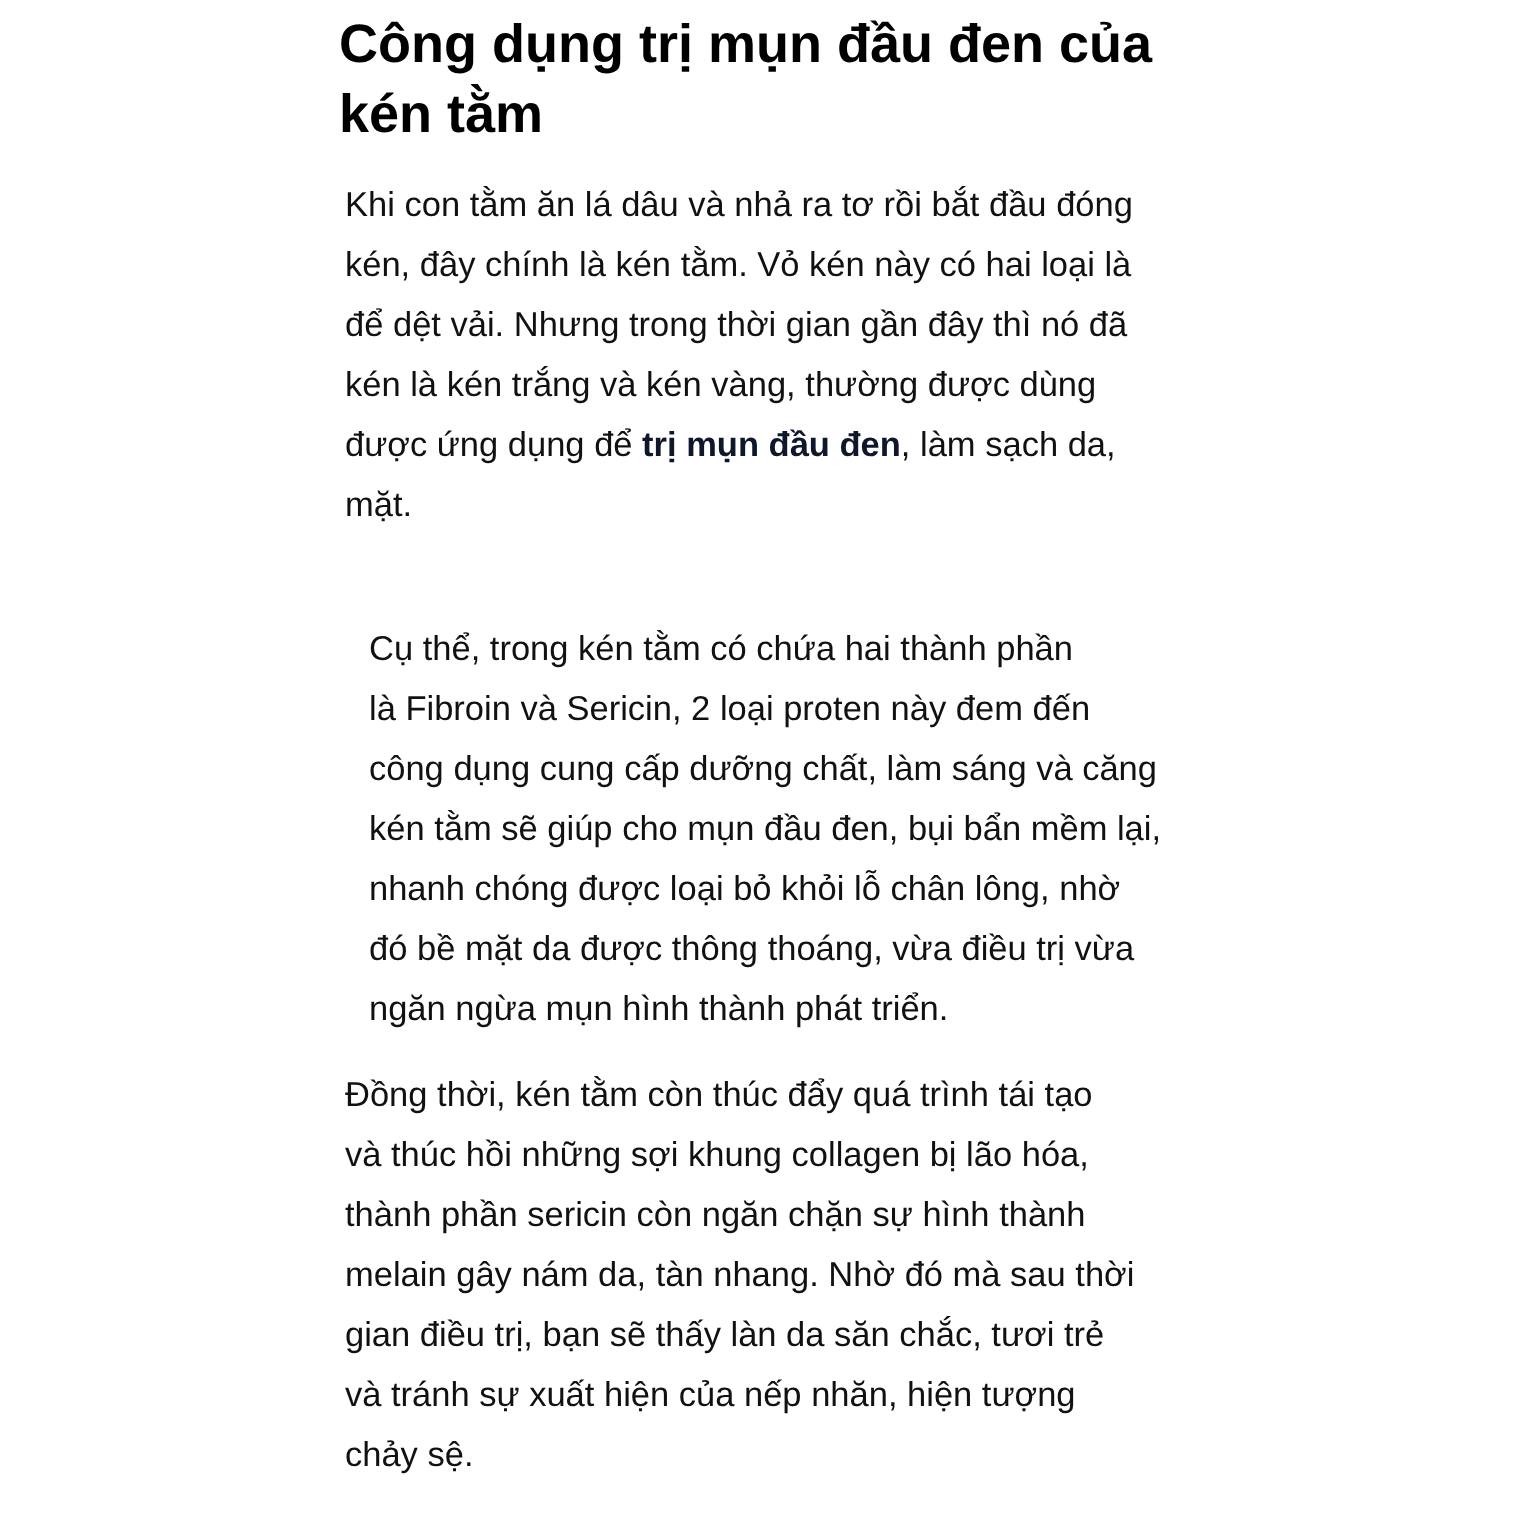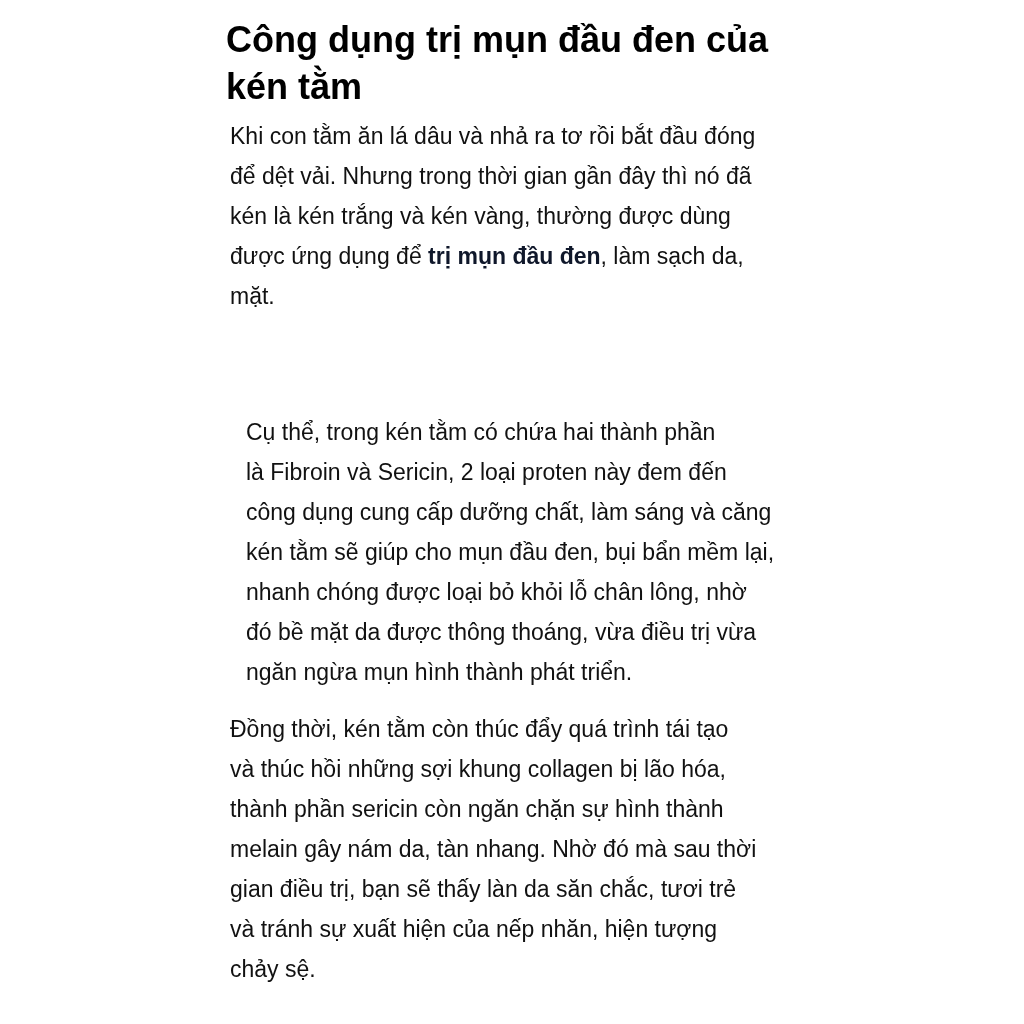--- a/index.html
+++ b/index.html
@@ -20,21 +20,21 @@
       left: 226px;
       top: 0;
       width: 580px;
     }
     .title {
       font-family: "Liberation Sans", sans-serif;
       font-weight: bold;
       font-size: 36px;
       line-height: 47px;
       margin: 0;
-      padding-top: 16px;
+      padding-top: 5px;
       color: #000000;
       letter-spacing: 0px;
     }
     .para {
       font-size: 23px;
       line-height: 40px;
       margin: 4px;
       color: #111111;
       white-space: nowrap;
     }
@@ -58,20 +58,21 @@
 
 <div class="article">
 
   <h1 id="title-block" class="title">
     <span style="display:block">Công dụng trị mụn đầu đen của</span>
     <span style="display:block">kén tằm</span>
   </h1>
 
   <p id="p1" class="para">
     <span class="line">Khi con tằm ăn lá dâu và nhả ra tơ rồi bắt đầu đóng</span>
+    <span class="line">kén, đây chính là kén tằm. Vỏ kén này có hai loại là</span>
     <span class="line">để dệt vải. Nhưng trong thời gian gần đây thì nó đã</span>
     <span class="line">kén là kén trắng và kén vàng, thường được dùng</span>
     <span class="line"><span>được ứng dụng để </span><a class="link">trị mụn đầu đen</a><span>, làm sạch da,</span></span>
     <span class="line">mặt.</span>
   </p>
 
   <p id="p2" class="para">
     <span class="line">Cụ thể, trong kén tằm có chứa hai thành phần</span>
     <span class="line">là Fibroin và Sericin, 2 loại proten này đem đến</span>
     <span class="line">công dụng cung cấp dưỡng chất, làm sáng và căng</span>

